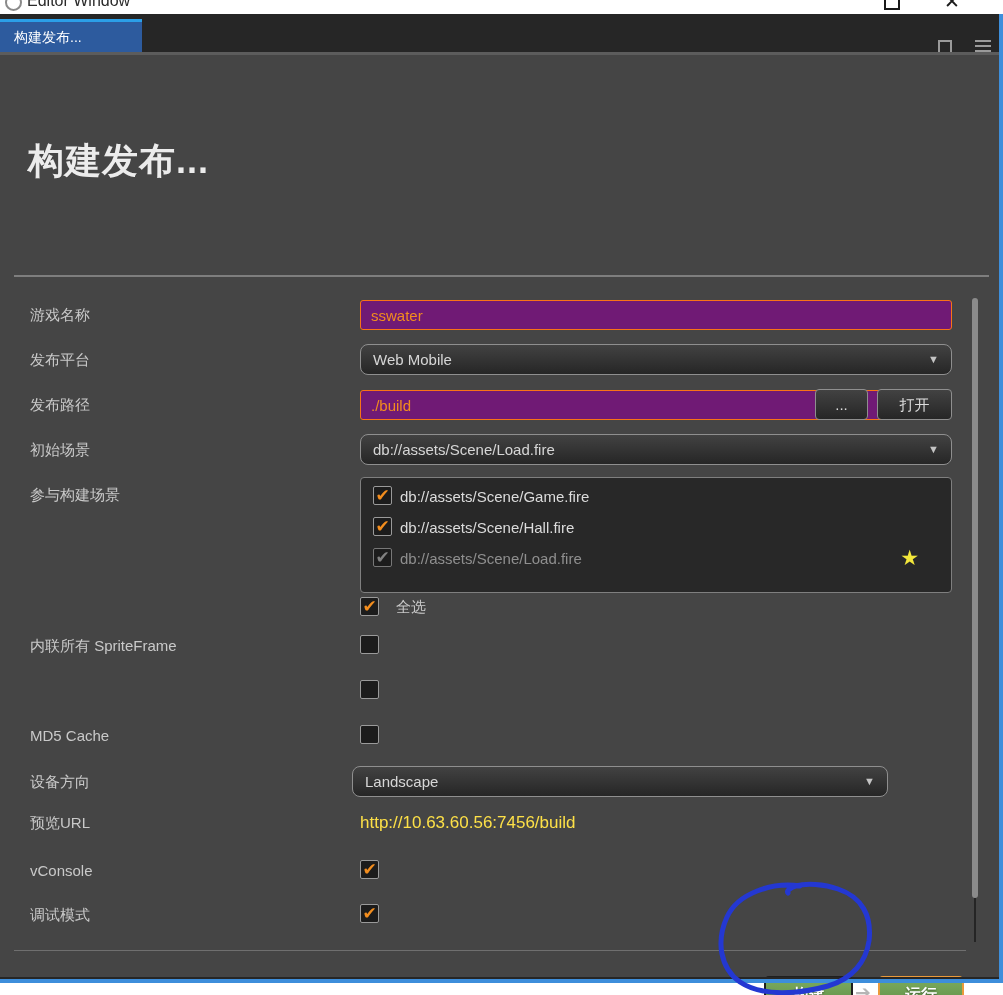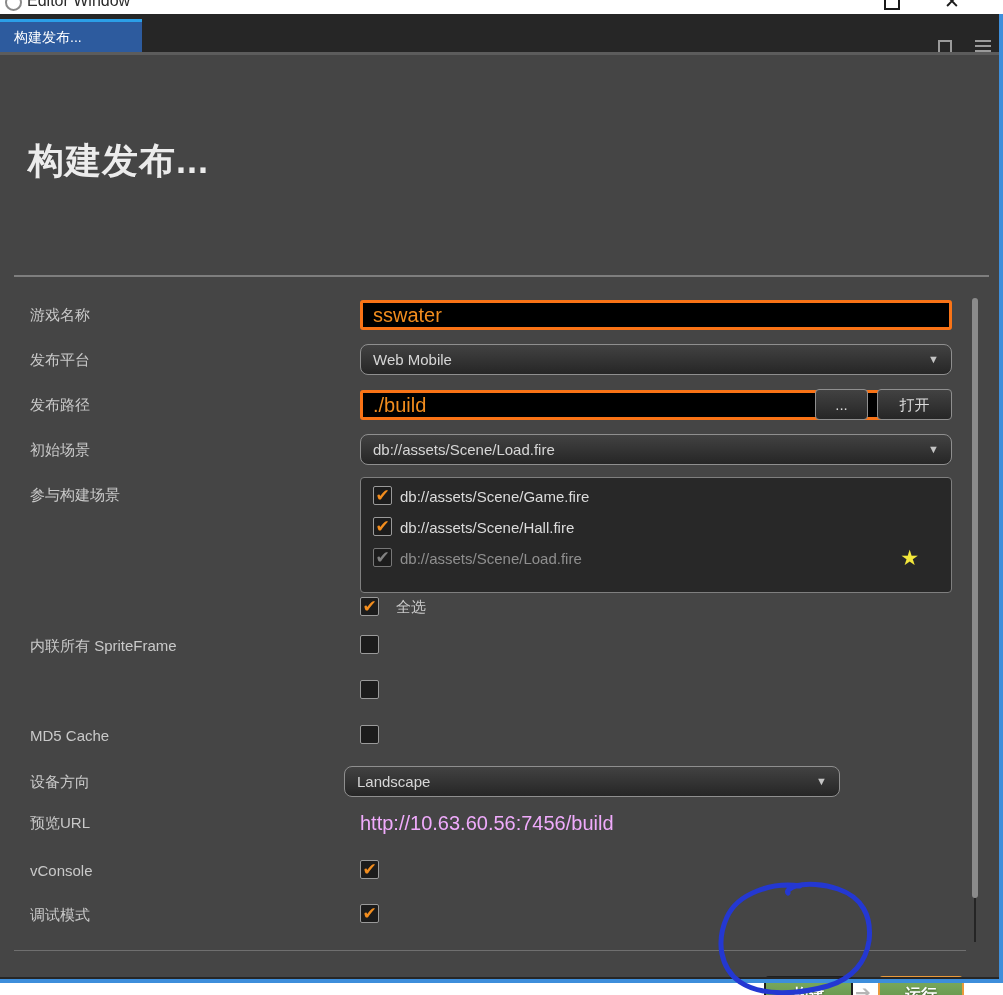--- a/index.html
+++ b/index.html
@@ -33,22 +33,22 @@
   .progress-track{left:29px;top:162px;width:933px;height:25px;background:#2b2b2b;
        border-radius:9px;padding:2px;}
   .progress-fill{width:100%;height:100%;border-radius:7px;
        background:linear-gradient(180deg,#f8a032,#ef8c15);
        color:#fdfdfd;font-size:15px;text-align:center;line-height:25px;}
   .divider-top{left:14px;top:220px;width:975px;height:2px;background:#7e7e7e;}
 
   .row-label{left:30px;font-size:15px;color:#c9c9c9;}
   .lh31{line-height:31px;}
 
-  .text-input{background:#000000;border:3px solid #f97316;border-radius:3px;color:#f28d1e;
-       font-size:20px;padding:0 10px;box-sizing:border-box;height:30px;
+  .text-input{background:#701a75;border:1px solid #f97316;border-radius:3px;color:#f28d1e;
+       font-size:15px;padding:0 10px;box-sizing:border-box;height:30px;
        font-family:"Liberation Sans","DejaVu Sans",sans-serif;outline:none;}
   .dropdown{background:linear-gradient(180deg,#424242,#262626);border:1px solid #8f8f8f;
        border-radius:8px;height:31px;box-sizing:border-box;color:#d6d6d6;font-size:15px;}
   .dropdown .val{position:absolute;left:12px;top:0;line-height:29px;}
   .dropdown .arr{position:absolute;right:12px;top:0;line-height:29px;font-size:11px;color:#c4c4c4;}
   .btn-gray{background:linear-gradient(180deg,#424242,#262626);border:1px solid #8f8f8f;
        border-radius:4px;height:31px;box-sizing:border-box;color:#dcdcdc;font-size:15px;
        text-align:center;line-height:29px;}
 
   .scene-list{left:360px;top:422px;width:592px;height:116px;background:#282828;
@@ -57,21 +57,21 @@
   .scene-item .lbl{position:absolute;left:27px;top:0;line-height:22px;font-size:15px;color:#dcdcdc;}
   .scene-item.disabled .lbl{color:#8f8f8f;}
   .star{position:absolute;right:14px;top:-2px;font-size:21px;color:#f3e73b;}
 
   .cb{width:19px;height:19px;background:#1c1c1c;border:1px solid #9a9a9a;border-radius:2px;
       box-sizing:border-box;text-align:center;font-size:17px;font-weight:bold;line-height:17px;
       color:#f28d1e;overflow:visible;}
   .cb.disabled{border-color:#777;color:#808080;}
   .cb-label{position:absolute;left:27px;top:0;line-height:20px;font-size:15px;color:#c9c9c9;margin-left:9px;}
 
-  .link{left:360px;font-size:20px;color:#f0abfc;line-height:22px;}
+  .link{left:360px;font-size:17px;color:#fde047;line-height:22px;}
 
   .scrollbar-thumb{left:972px;top:243px;width:6px;height:600px;background:#8b8b8b;border-radius:3px;}
   .scrollbar-tail{left:974px;top:843px;width:2px;height:44px;background:#252525;}
 
   .divider-bottom{left:14px;top:895px;width:952px;height:1px;background:#6f6f6f;}
 
   .btn-green{height:37px;box-sizing:border-box;border-radius:5px;color:#fff;font-size:16px;
        font-weight:bold;text-align:center;line-height:33px;
        background:linear-gradient(180deg,#7cab5f,#5c8c43);
        text-shadow:0 1px 2px rgba(0,0,0,.45);}
@@ -158,21 +158,21 @@
 
   <span class="abs row-label" style="top:581px;line-height:20px">内联所有 SpriteFrame</span>
   <div class="abs cb" style="left:360px;top:580px"></div>
 
   <div class="abs cb" style="left:360px;top:625px"></div>
 
   <span class="abs row-label" style="top:671px;line-height:20px">MD5 Cache</span>
   <div class="abs cb" style="left:360px;top:670px"></div>
 
   <span class="abs row-label lh31" style="top:711px">设备方向</span>
-  <div class="abs dropdown" style="left:344px;top:711px;width:496px">
+  <div class="abs dropdown" style="left:352px;top:711px;width:536px">
     <span class="val">Landscape</span>
     <span class="arr">▼</span>
   </div>
 
   <span class="abs row-label" style="top:757px;line-height:22px">预览URL</span>
   <span class="abs link" style="top:757px">http://10.63.60.56:7456/build</span>
 
   <span class="abs row-label" style="top:806px;line-height:20px">vConsole</span>
   <div class="abs cb" style="left:360px;top:805px">✔</div>
 

